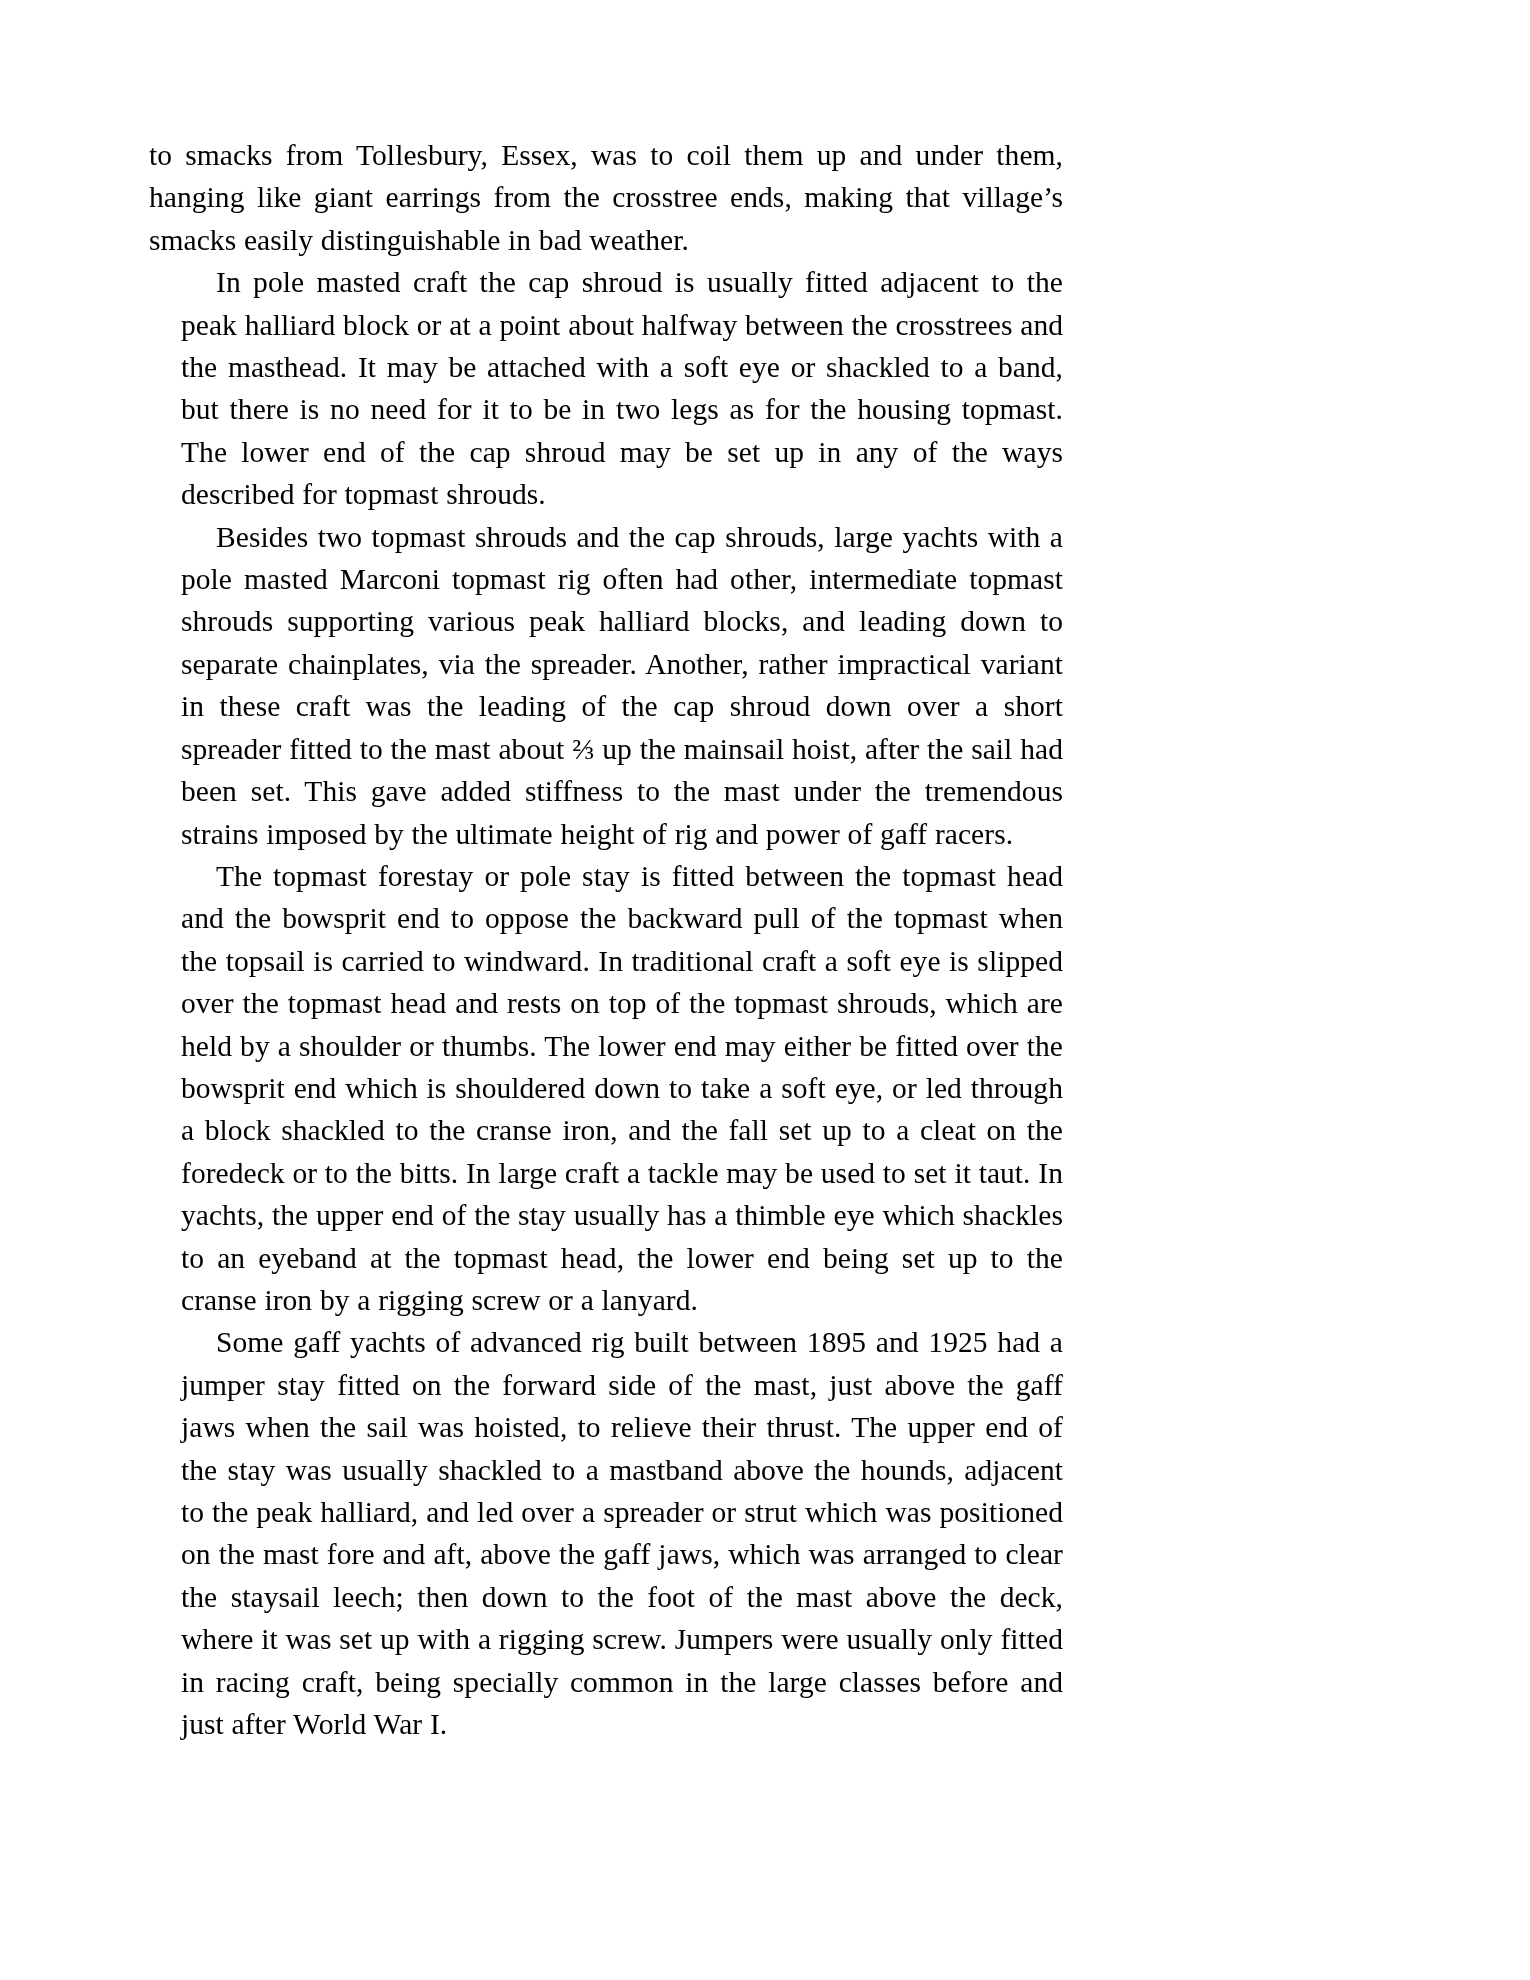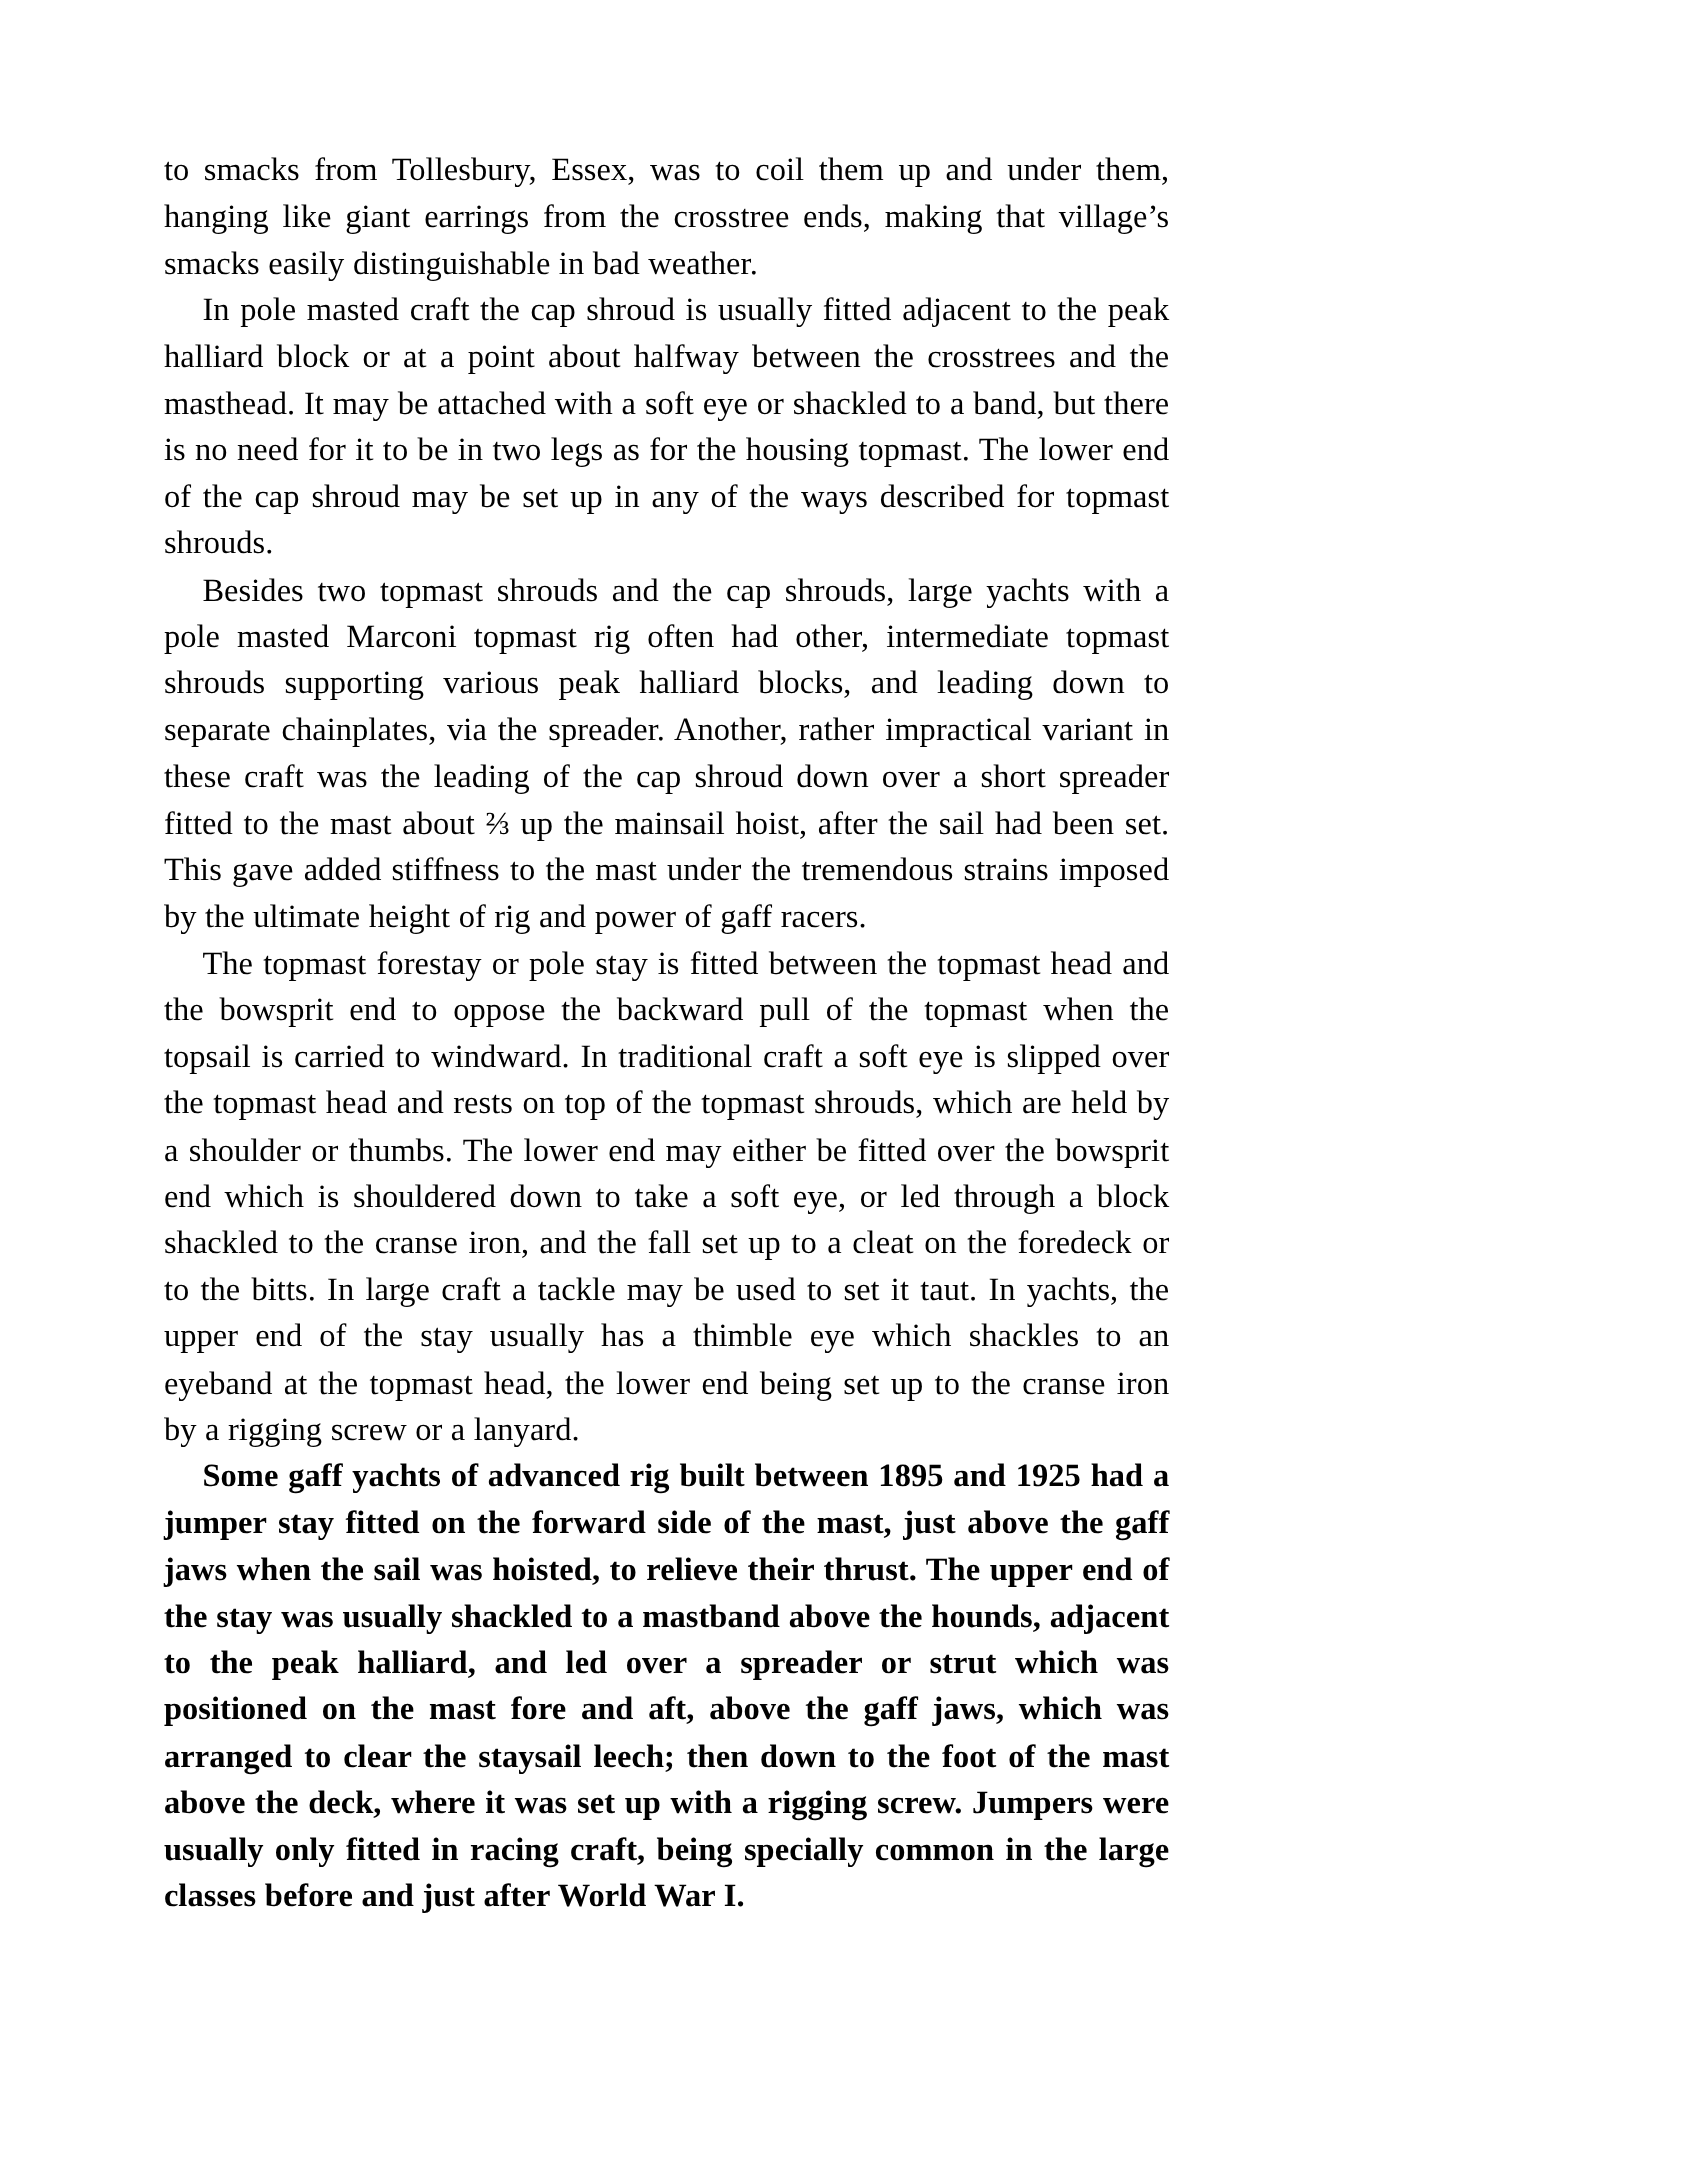--- a/index.html
+++ b/index.html
@@ -35,24 +35,24 @@
     line-height: 42.4px;
     text-align: justify;
     text-justify: inter-word;
     -webkit-hyphens: none;
     hyphens: none;
     word-spacing: 0.01em;
     letter-spacing: 0.002em;
   }
   p.body-para.indented {
     text-indent: 35px;
+    margin-left: 32px;
   }
   p.body-para:last-child {
     text-align: justify;
-    font-weight: bold;
   }
   
 </style>
 </head>
 <body>
 
 <div class="page">
   <div class="text-column">
 
     <p class="body-para">to smacks from Tollesbury, Essex, was to coil them up and under them, hanging like giant earrings from the crosstree ends, making that village’s smacks easily distinguishable in bad weather.</p>

